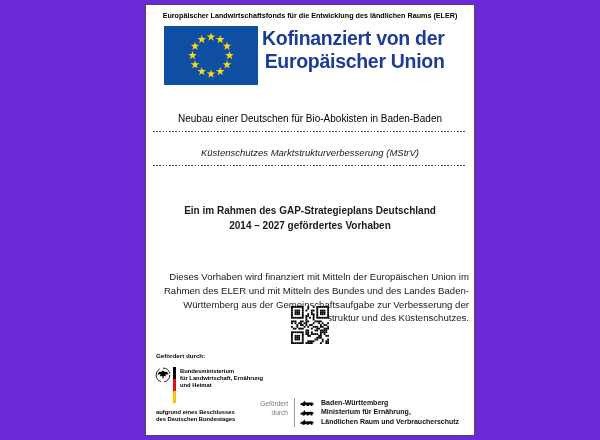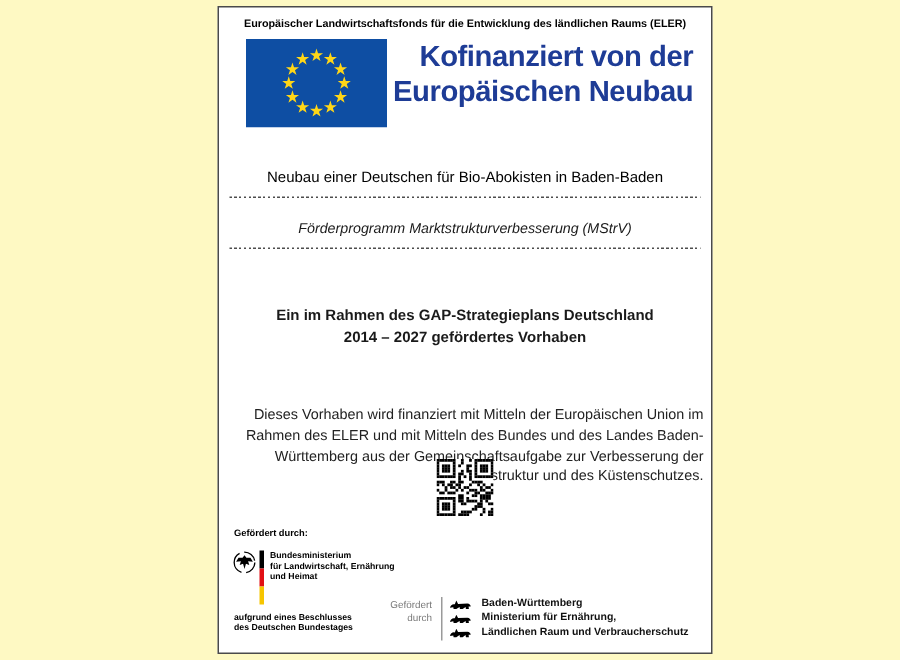--- a/index.html
+++ b/index.html
@@ -1,16 +1,16 @@
 <!DOCTYPE html>
 <html><head>
 <meta charset="utf-8">
 <style>
   html,body{margin:0;padding:0;background:#fff;}
-  .canvas{position:relative;width:600px;height:440px;background:#fef9c3;overflow:hidden;
+  .canvas{position:relative;width:600px;height:440px;background:#6d28d9;overflow:hidden;
           font-family:"Liberation Sans",sans-serif;color:#111;}
   .poster{position:absolute;left:145px;top:4px;width:328px;height:430px;
           border:1px solid #4a4a4a;background:#fff;}
   .eler{position:absolute;top:6px;left:0;width:100%;text-align:center;
         font-size:7.2px;font-weight:bold;letter-spacing:0;color:#000;}
   .flag{position:absolute;left:18px;top:21px;}
   .eu-title{position:absolute;left:116px;top:22px;font-weight:bold;font-size:19.5px;
             line-height:23px;color:#1e3c96;letter-spacing:-0.3px;}
   .project{position:absolute;top:108px;left:0;width:100%;text-align:center;font-size:10px;color:#000;}
   .dash{position:absolute;left:7px;right:7px;height:1px;
@@ -60,26 +60,26 @@
         <polygon points="47.00,43.40 48.03,46.58 51.37,46.58 48.67,48.54 49.70,51.72 47.00,49.76 44.30,51.72 45.33,48.54 42.63,46.58 45.97,46.58" fill="#ffd617"></polygon>
         <polygon points="37.75,40.92 38.78,44.10 42.12,44.10 39.42,46.06 40.45,49.24 37.75,47.28 35.05,49.24 36.08,46.06 33.38,44.10 36.72,44.10" fill="#ffd617"></polygon>
         <polygon points="30.98,34.15 32.01,37.33 35.35,37.33 32.65,39.29 33.68,42.47 30.98,40.51 28.27,42.47 29.31,39.29 26.60,37.33 29.95,37.33" fill="#ffd617"></polygon>
         <polygon points="28.50,24.90 29.53,28.08 32.87,28.08 30.17,30.04 31.20,33.22 28.50,31.26 25.80,33.22 26.83,30.04 24.13,28.08 27.47,28.08" fill="#ffd617"></polygon>
         <polygon points="30.98,15.65 32.01,18.83 35.35,18.83 32.65,20.79 33.68,23.97 30.98,22.01 28.27,23.97 29.31,20.79 26.60,18.83 29.95,18.83" fill="#ffd617"></polygon>
         <polygon points="37.75,8.88 38.78,12.06 42.12,12.06 39.42,14.02 40.45,17.20 37.75,15.24 35.05,17.20 36.08,14.02 33.38,12.06 36.72,12.06" fill="#ffd617"></polygon>
       </svg>
 
     <div class="eu-title" style="color: rgb(30, 60, 150); text-align: right;">
       <div>Kofinanziert von der</div>
-      <div>Europäischen Neubau</div>
+      <div>Europäischer Union</div>
     </div>
 
     <div class="project">Neubau einer Deutschen für Bio-Abokisten in Baden-Baden</div>
     <div class="dash dash1"></div>
-    <div class="program">Förderprogramm Marktstrukturverbesserung (MStrV)</div>
+    <div class="program">Küstenschutzes Marktstrukturverbesserung (MStrV)</div>
     <div class="dash dash2"></div>
 
     <div class="gap-heading">
       <div>Ein im Rahmen des GAP-Strategieplans Deutschland</div>
       <div>2014 – 2027 gefördertes Vorhaben</div>
     </div>
 
     <div class="para">Dieses Vorhaben wird finanziert mit Mitteln der Europäischen Union im Rahmen des ELER und mit Mitteln des Bundes und des Landes Baden-Württemberg aus der Gemeinschaftsaufgabe zur Verbesserung der Agrarstruktur und des Küstenschutzes.</div>
 
     <svg class="qr" id="qr-code" width="38" height="38" viewBox="0 0 21 21">

